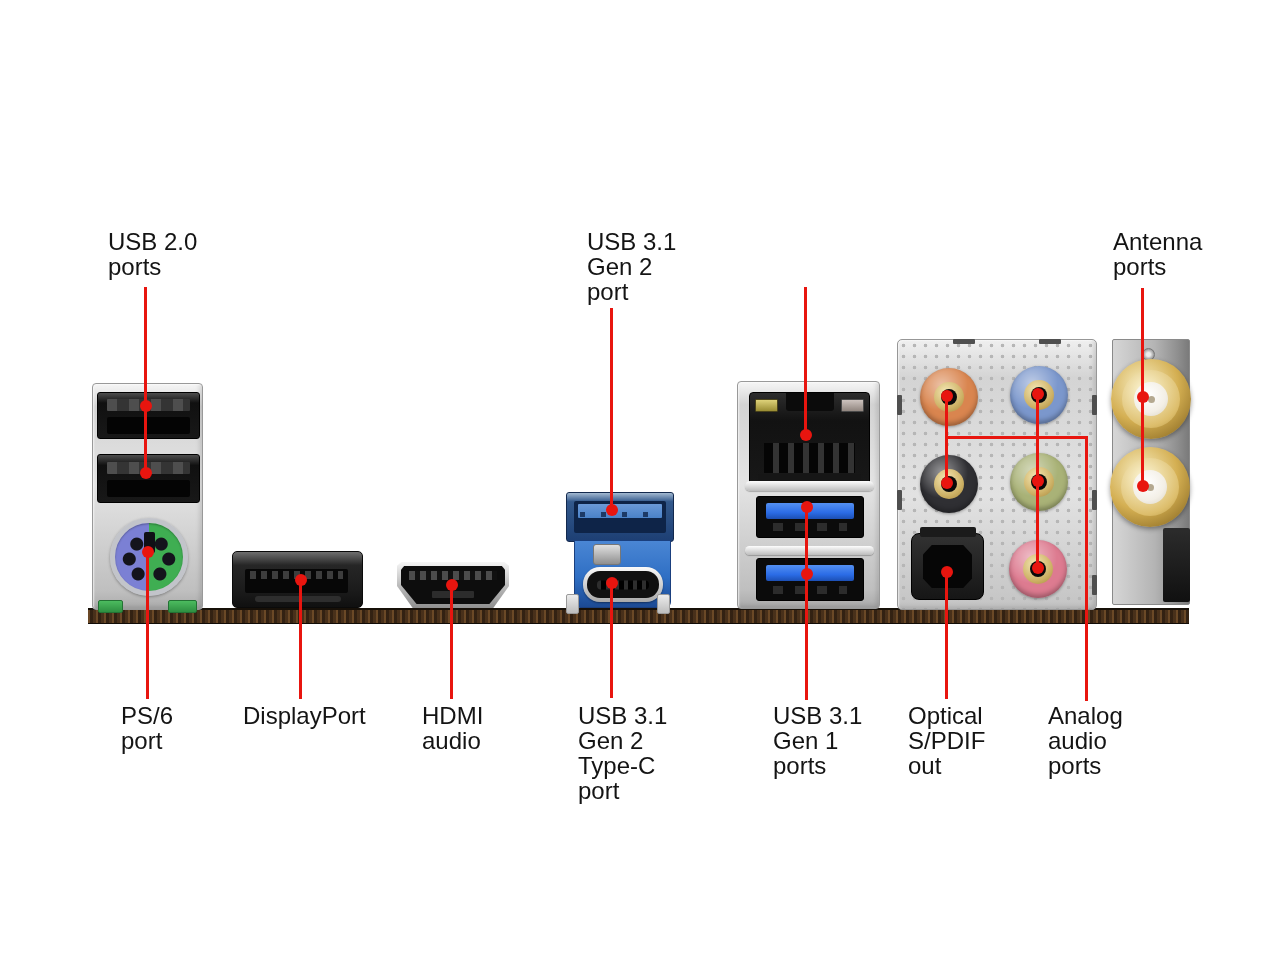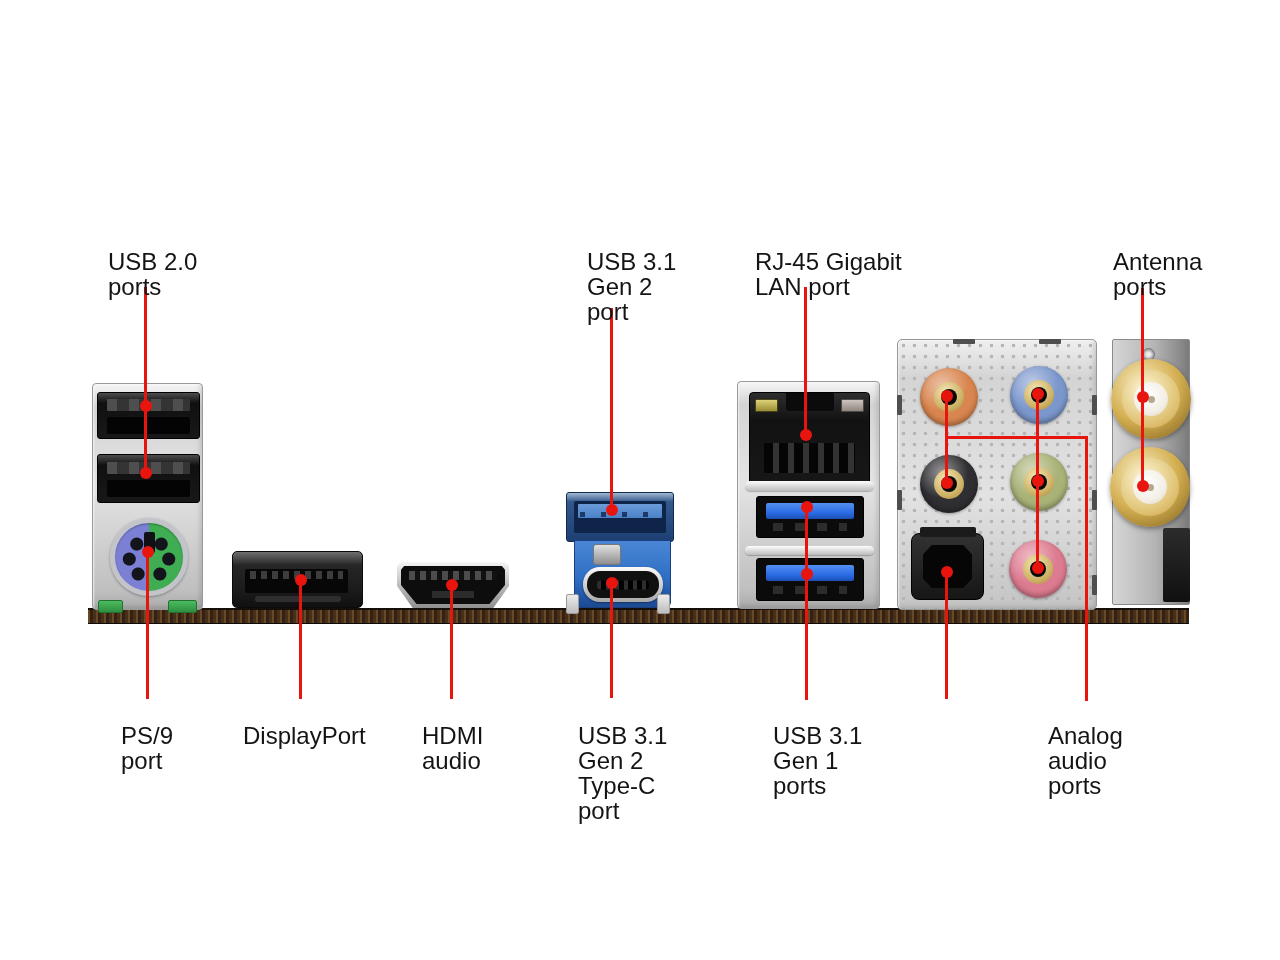--- a/index.html
+++ b/index.html
@@ -5,21 +5,21 @@
   * { box-sizing: border-box; margin: 0; padding: 0; }
   html, body { background: #fff; }
   .canvas {
     position: relative; width: 1280px; height: 960px; background: #ffffff;
     overflow: hidden; font-family: "Liberation Sans", sans-serif;
   }
 
   
   .label {
     position: absolute; font-size: 24px; line-height: 25px;
-    color: var(--label-color, #141414); white-space: pre-line; z-index: 6; margin-top: 20px;
+    color: var(--label-color, #141414); white-space: pre-line; z-index: 6;
   }
 
   
   .cl { position: absolute; background: var(--accent, #e8150f); z-index: 5; }
   .cl.v { width: 3px; }
   .cl.h { height: 3px; }
   .dot {
     position: absolute; width: 12px; height: 12px; border-radius: 50%;
     background: var(--accent, #e8150f); z-index: 5;
   }
@@ -357,33 +357,34 @@
   <div class="dot" style="left:941px; top:477px;"></div>
   <div class="dot" style="left:1032px; top:388px;"></div>
   <div class="dot" style="left:1032px; top:475px;"></div>
   <div class="dot" style="left:1032px; top:562px;"></div>
 
   <div class="label" style="left:108px; top:229px;">USB 2.0
 ports</div>
   <div class="label" style="left:587px; top:229px;">USB 3.1
 Gen 2
 port</div>
-  <div class="label" style="left:755px; top:229px;">RJ-45 Gigabit
-LAN port</div>
   <div class="label" style="left:1113px; top:229px;">Antenna
 ports</div>
-  <div class="label" style="left:121px; top:703px;">PS/9
+  <div class="label" style="left:121px; top:703px;">PS/6
 port</div>
   <div class="label" style="left:243px; top:703px;">DisplayPort</div>
   <div class="label" style="left:422px; top:703px;">HDMI
 audio</div>
   <div class="label" style="left:578px; top:703px;">USB 3.1
 Gen 2
 Type-C
 port</div>
   <div class="label" style="left:773px; top:703px;">USB 3.1
 Gen 1
 ports</div>
+  <div class="label" style="left:908px; top:703px;">Optical
+S/PDIF
+out</div>
   <div class="label" style="left:1048px; top:703px;">Analog
 audio
 ports</div>
 
 </div>
 
 </body></html>

